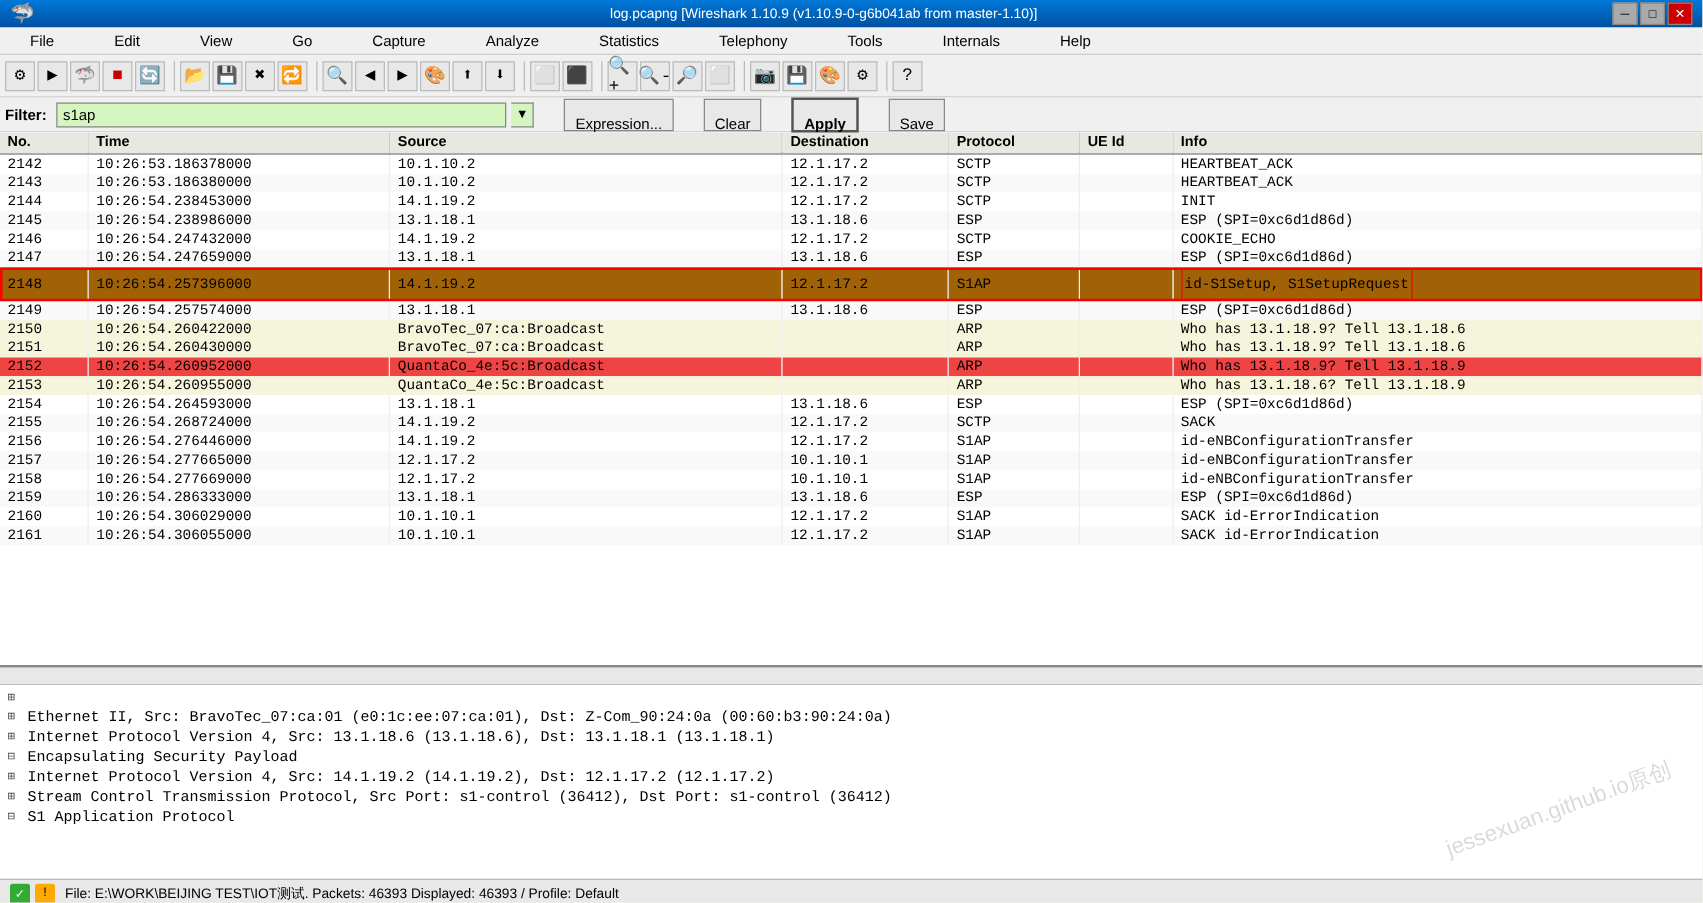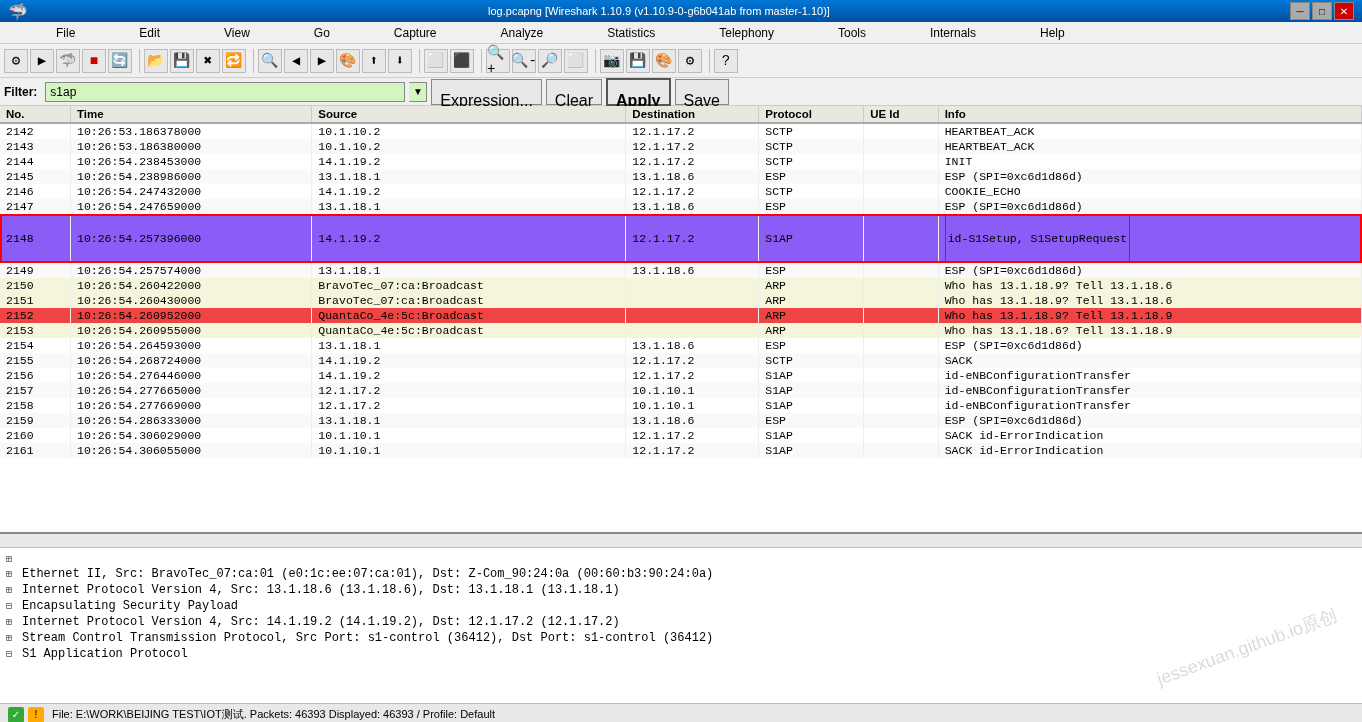--- a/index.html
+++ b/index.html
@@ -41,24 +41,24 @@
     .menu-bar {
       background: #f0f0f0;
       border-bottom: 1px solid #ccc;
       height: 22px;
       display: flex;
       align-items: center;
       font-family: 'Segoe UI', Arial, sans-serif;
       font-size: 12px;
     }
     .menu-item {
-      padding: 2px 8px;
+      padding: 2px 24px;
       cursor: pointer;
       height: 100%;
-      display: flex; align-items: center; margin-left: 48px;
+      display: flex; align-items: center;
     }
 
     
     .toolbar {
       background: #f0f0f0;
       border-bottom: 1px solid #ccc;
       height: 34px;
       display: flex;
       align-items: center;
       padding: 2px 4px;
@@ -104,22 +104,23 @@
       cursor: pointer;
       display: flex; align-items: center; justify-content: center;
       font-size: 10px;
     }
     .filter-btn {
       height: 20px;
       padding: 12px 8px;
       border: 1px solid #888;
       background: #e8e8e8;
       cursor: pointer;
-      font-size: 16px;
+      font-size: 12px;
       font-family: 'Segoe UI', Arial, sans-serif;
+      margin-left: 20px;
     }
     .filter-btn.apply {
       background: #e8e8e8;
       border: 2px solid #555;
       font-weight: bold;
     }
 
     
     .packet-list {
       background: #fff;
@@ -339,28 +340,28 @@
         </tr>
         <tr style="background: rgb(249, 249, 249);">
           <td>2147</td>
           <td>10:26:54.247659000</td>
           <td>13.1.18.1</td>
           <td>13.1.18.6</td>
           <td>ESP</td>
           <td></td>
           <td>ESP (SPI=0xc6d1d86d)</td>
         </tr>
-        <tr style="background: #8b5cf6; outline: red solid 2px; outline-offset: -2px; margin-left: 36px;">
+        <tr style="background: #a16207; outline: red solid 2px; outline-offset: -2px; margin-left: 36px;">
           <td>2148</td>
           <td>10:26:54.257396000</td>
           <td>14.1.19.2</td>
           <td>12.1.17.2</td>
           <td>S1AP</td>
           <td></td>
-          <td><span style="border: 1px solid red; display: inline-block; padding: 16px 2px;">id-S1Setup, S1SetupRequest</span></td>
+          <td><span style="border: 1px solid red; display: inline-block; padding: 5px 2px;">id-S1Setup, S1SetupRequest</span></td>
         </tr>
         <tr style="background: rgb(249, 249, 249);">
           <td>2149</td>
           <td>10:26:54.257574000</td>
           <td>13.1.18.1</td>
           <td>13.1.18.6</td>
           <td>ESP</td>
           <td></td>
           <td>ESP (SPI=0xc6d1d86d)</td>
         </tr>

